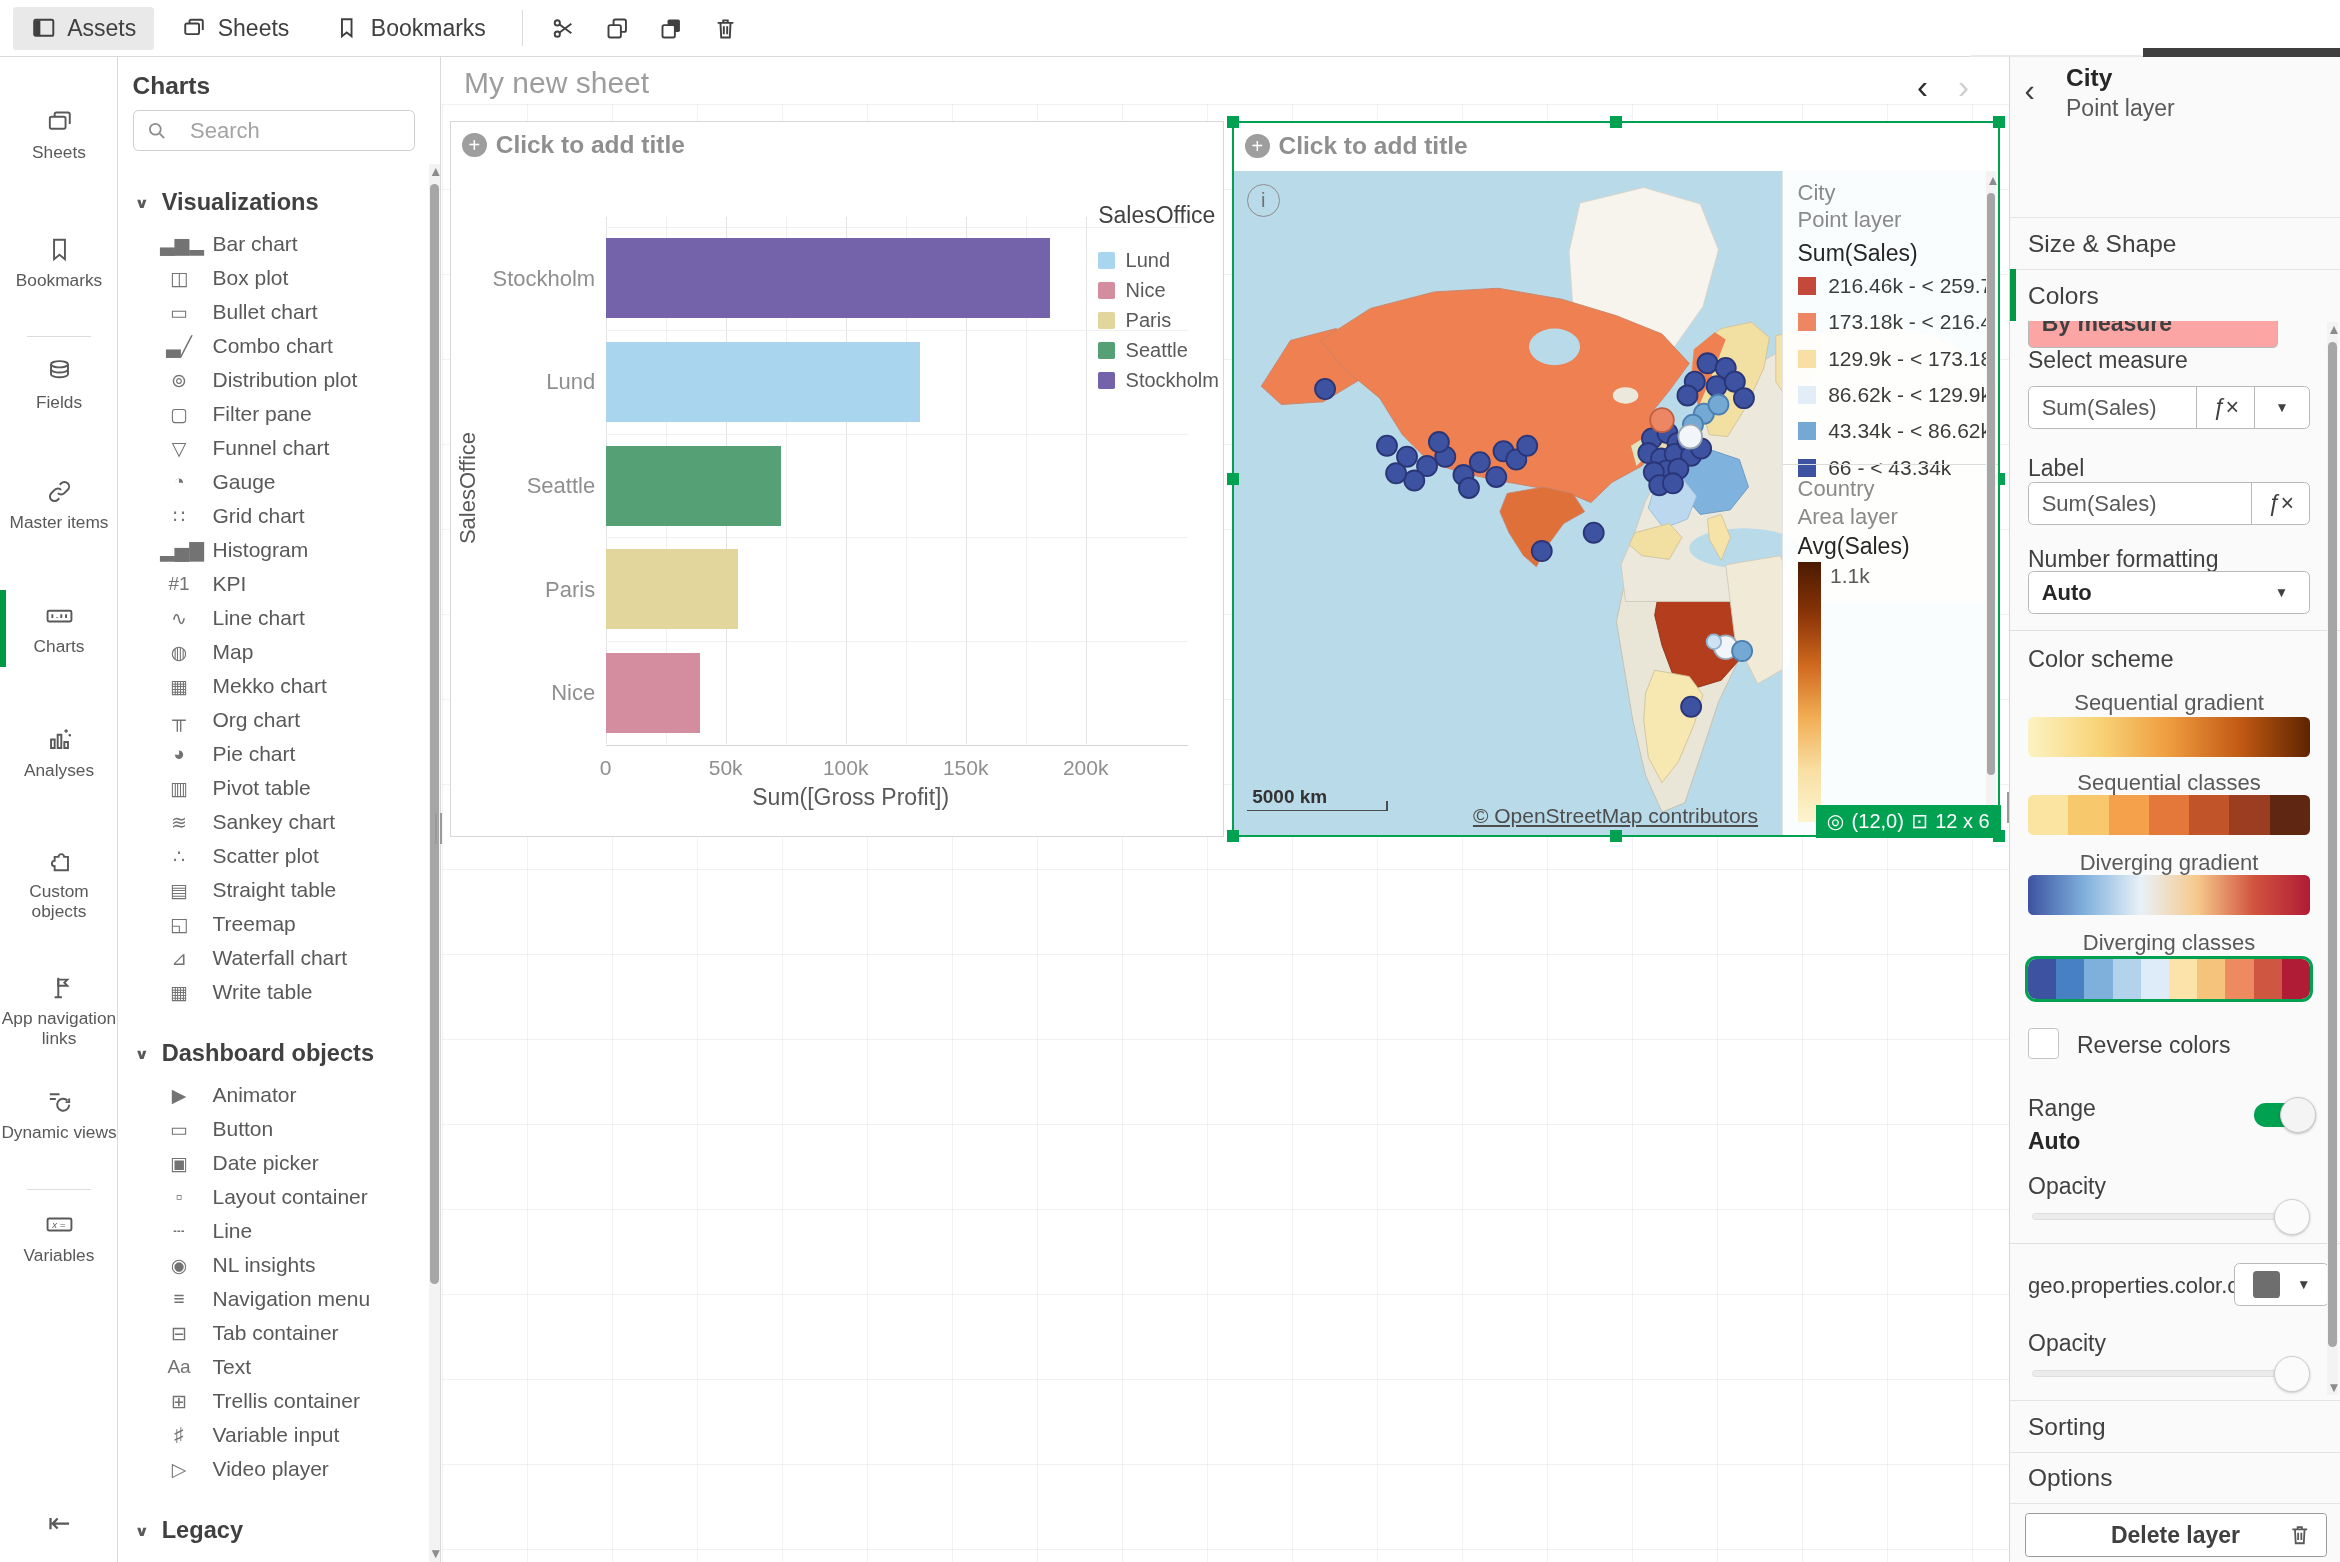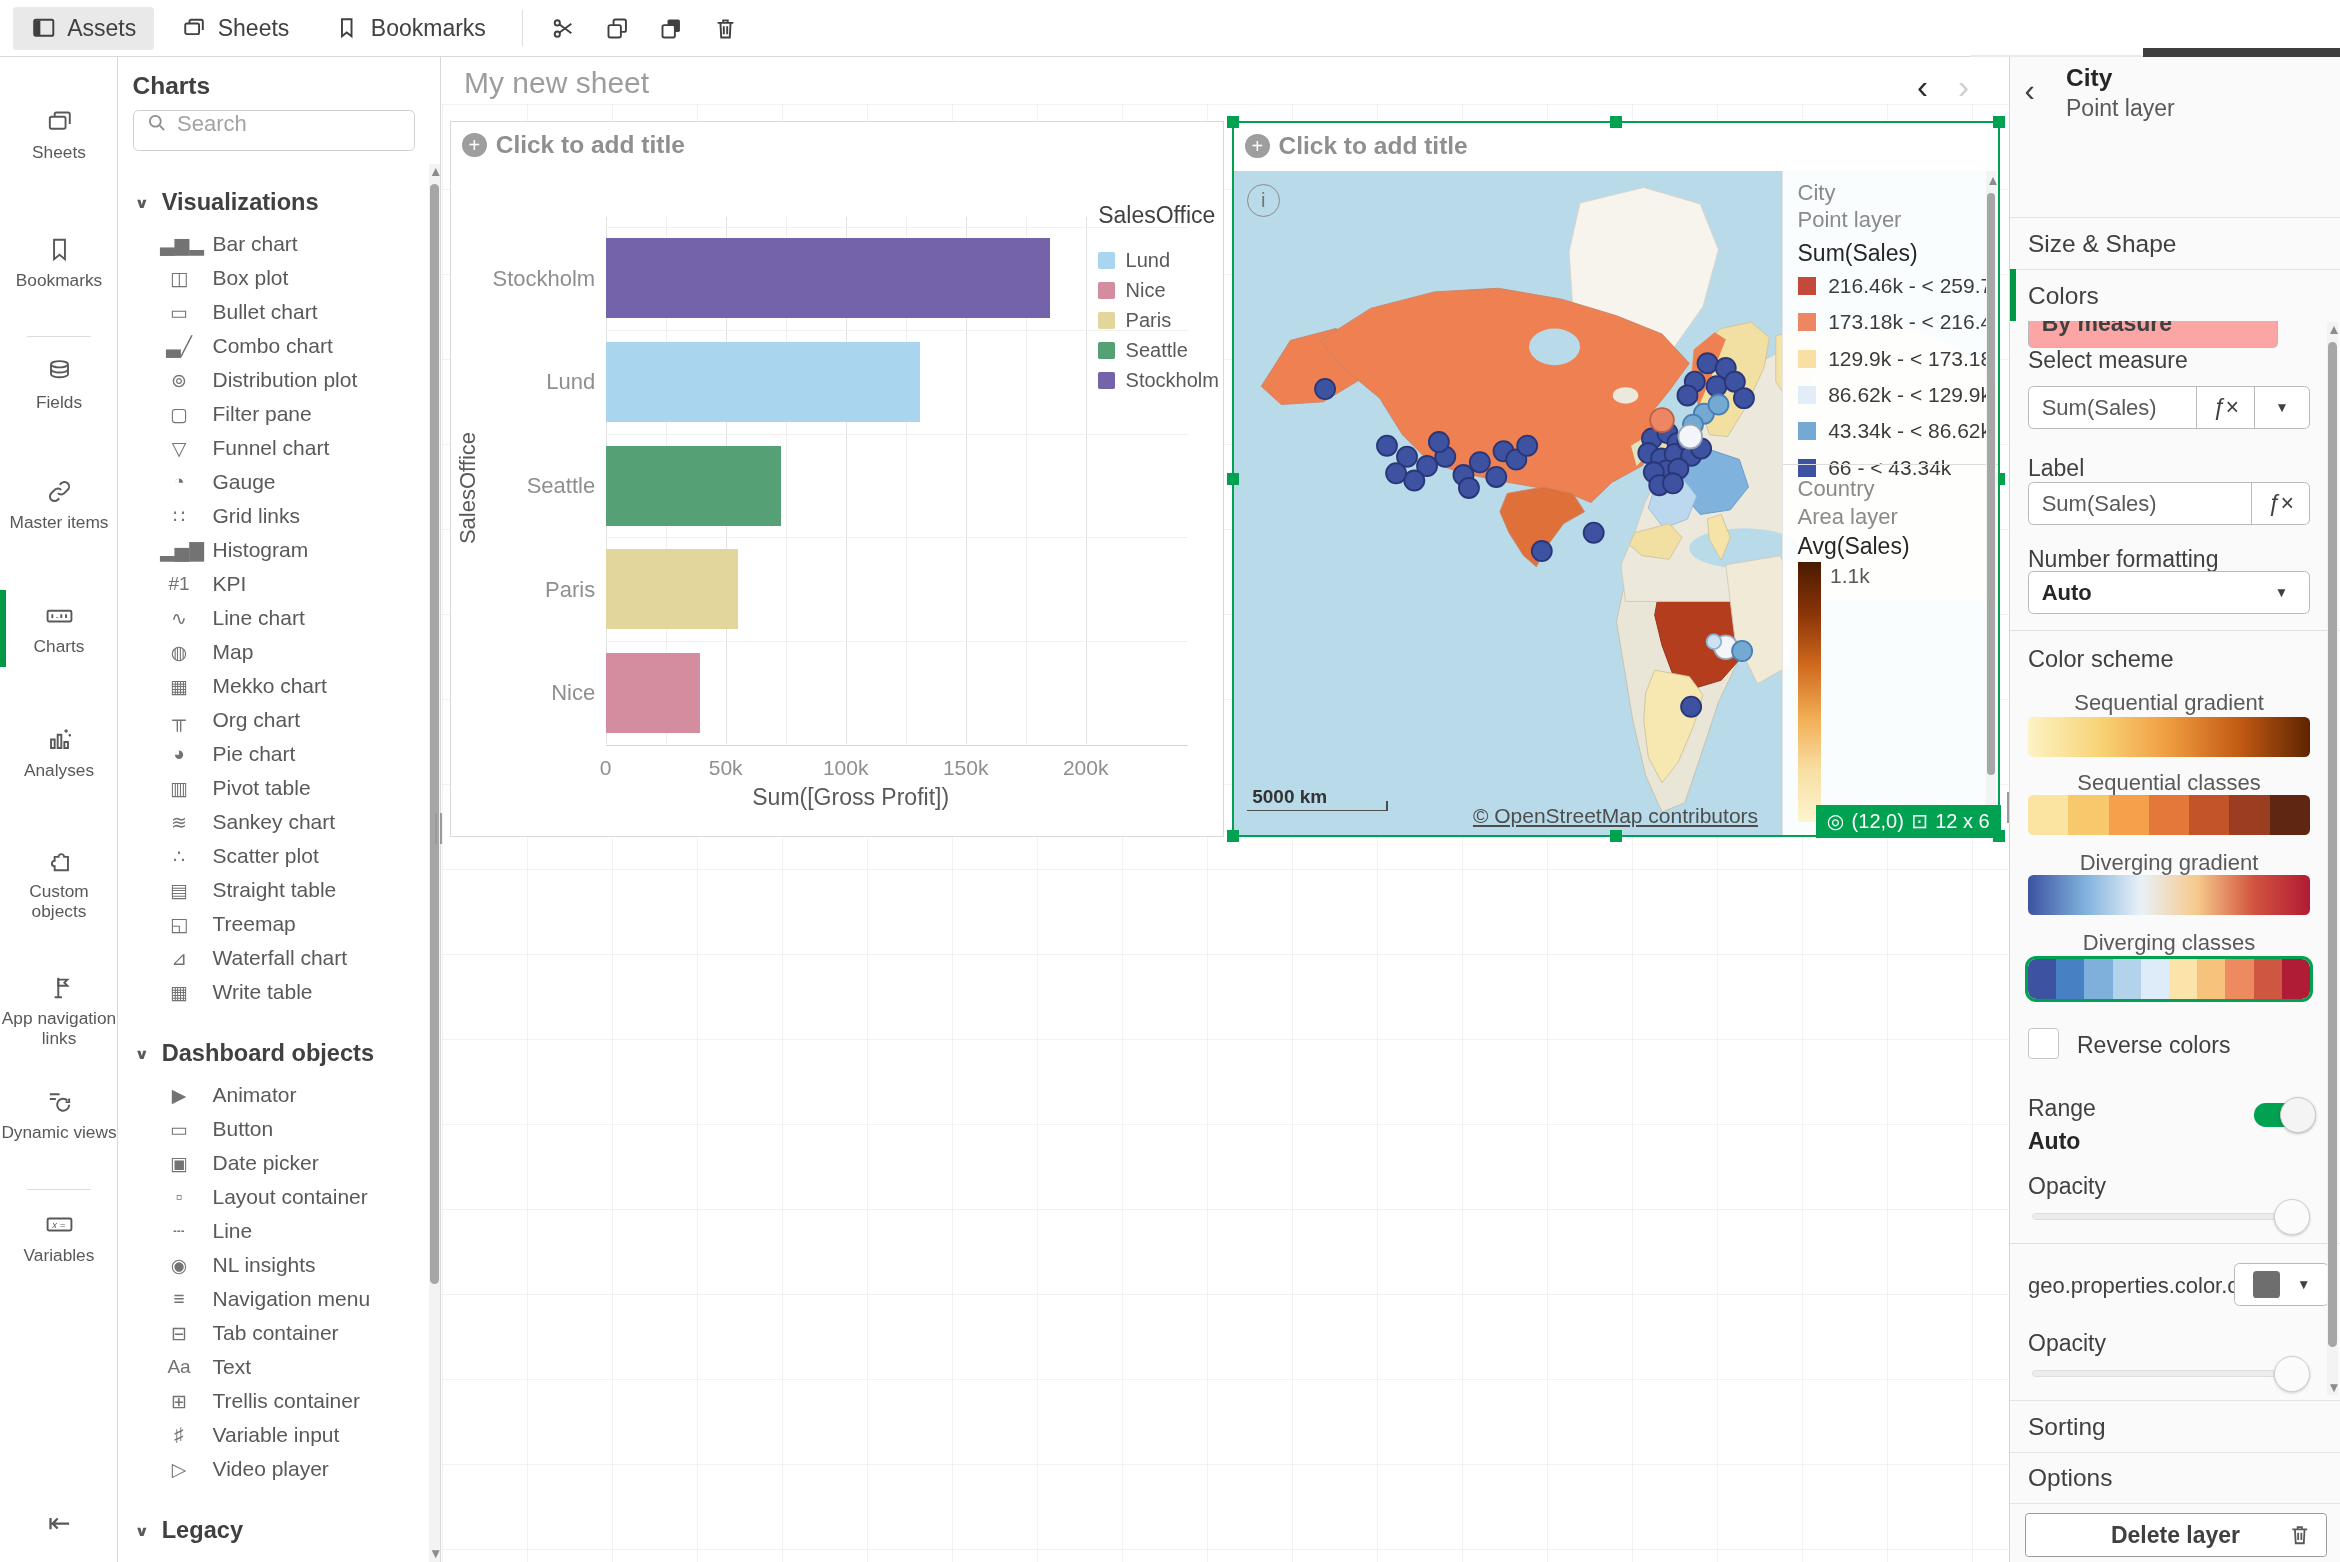--- a/index.html
+++ b/index.html
@@ -34,21 +34,21 @@
   .rail-green { position:absolute; left:0; top:-11px; bottom:-11px; width:5.5px; background:#009845; }
   .rail-div { position:absolute; left:27px; width:64px; height:0.9px; background:#dcdcdc; }
   #rail-collapse { position:absolute; left:0; top:1450px; width:118px; text-align:center;
     font-size:27px; color:#595959; cursor:pointer; }
 
   
   #assets { position:absolute; left:118px; top:57px; width:323px; height:1506px; background:#fff;
     border-right:0.9px solid #d9d9d9; }
   #assets-title { position:absolute; left:14.5px; top:14.5px; font-size:24.5px; font-weight:700; color:#404040; }
   #search-box { position:absolute; left:14.5px; top:53px; width:282px; height:41px; border:0.9px solid #cfcfcf;
-    border-radius:5.5px; background:#fff; display:flex; align-items:flex-start; padding:0 11px; gap:9px; }
+    border-radius:5.5px; background:#fff; display:flex; align-items:center; padding:0 11px; gap:22px; }
   #search-box input { border:none; outline:none; font-size:22px; color:#404040; width:209px;
     font-family:"Liberation Sans","DejaVu Sans",sans-serif; background:transparent; }
   #search-box input::placeholder { color:#a3a3a3; }
   #assets-list { position:absolute; left:0; top:107px; width:309px; bottom:0; overflow:hidden; padding-top:16.4px; }
   .sec-h { display:flex; align-items:center; gap:12.7px; padding:9px 0 11px 16.4px; font-size:23.6px;
     font-weight:700; color:#404040; cursor:pointer; }
   .sec-h .chev { font-size:18px; color:#595959; transform:scaleY(.8); }
   .asset-item { display:flex; align-items:center; height:34px; padding-left:42px; gap:14.5px;
     font-size:21px; color:#595959; cursor:pointer; white-space:nowrap; }
   .asset-item .aicon { width:38px; text-align:center; font-size:19px; color:#737373; flex:none; }
@@ -370,21 +370,21 @@
         <div class="asset-item">
           <span class="aicon">▽</span>
           <span>Funnel chart</span>
         </div>
         <div class="asset-item">
           <span class="aicon">◔</span>
           <span>Gauge</span>
         </div>
         <div class="asset-item">
           <span class="aicon">∷</span>
-          <span>Grid links</span>
+          <span>Grid chart</span>
         </div>
         <div class="asset-item">
           <span class="aicon">▂▅▇</span>
           <span>Histogram</span>
         </div>
         <div class="asset-item">
           <span class="aicon">#1</span>
           <span>KPI</span>
         </div>
         <div class="asset-item">

